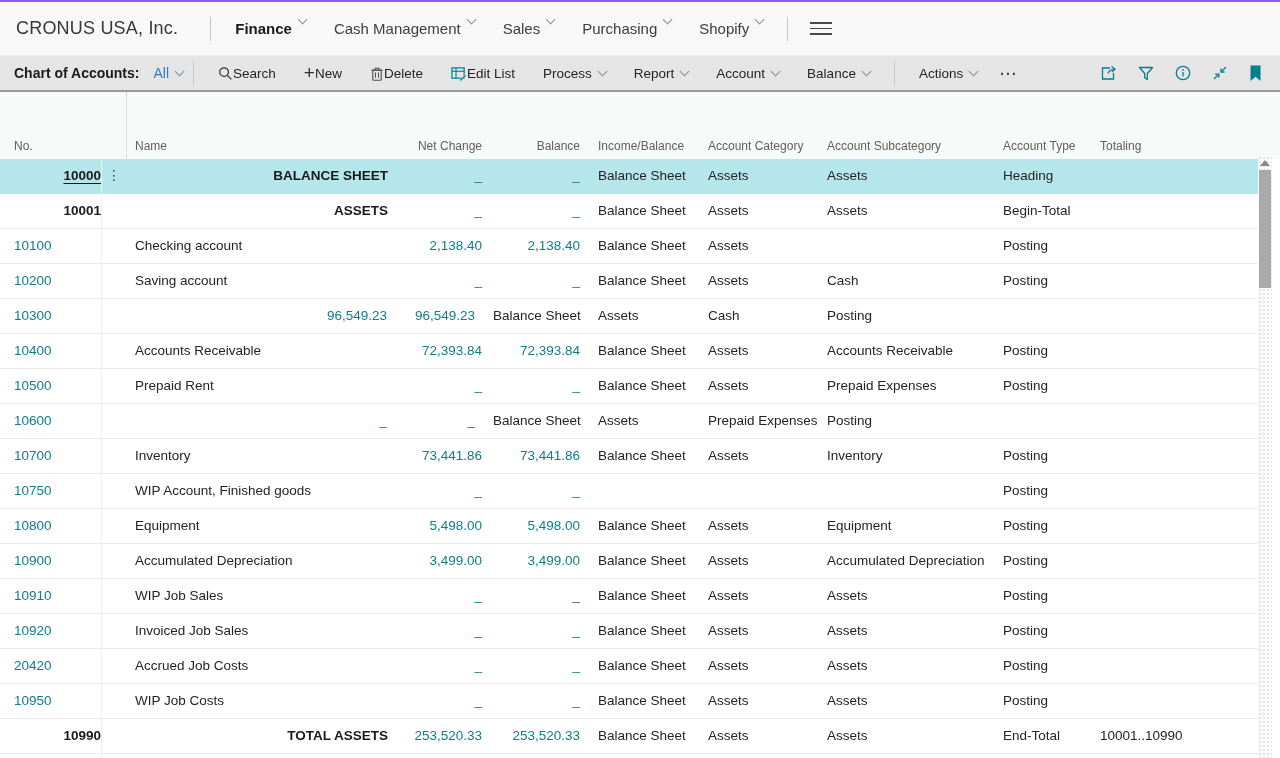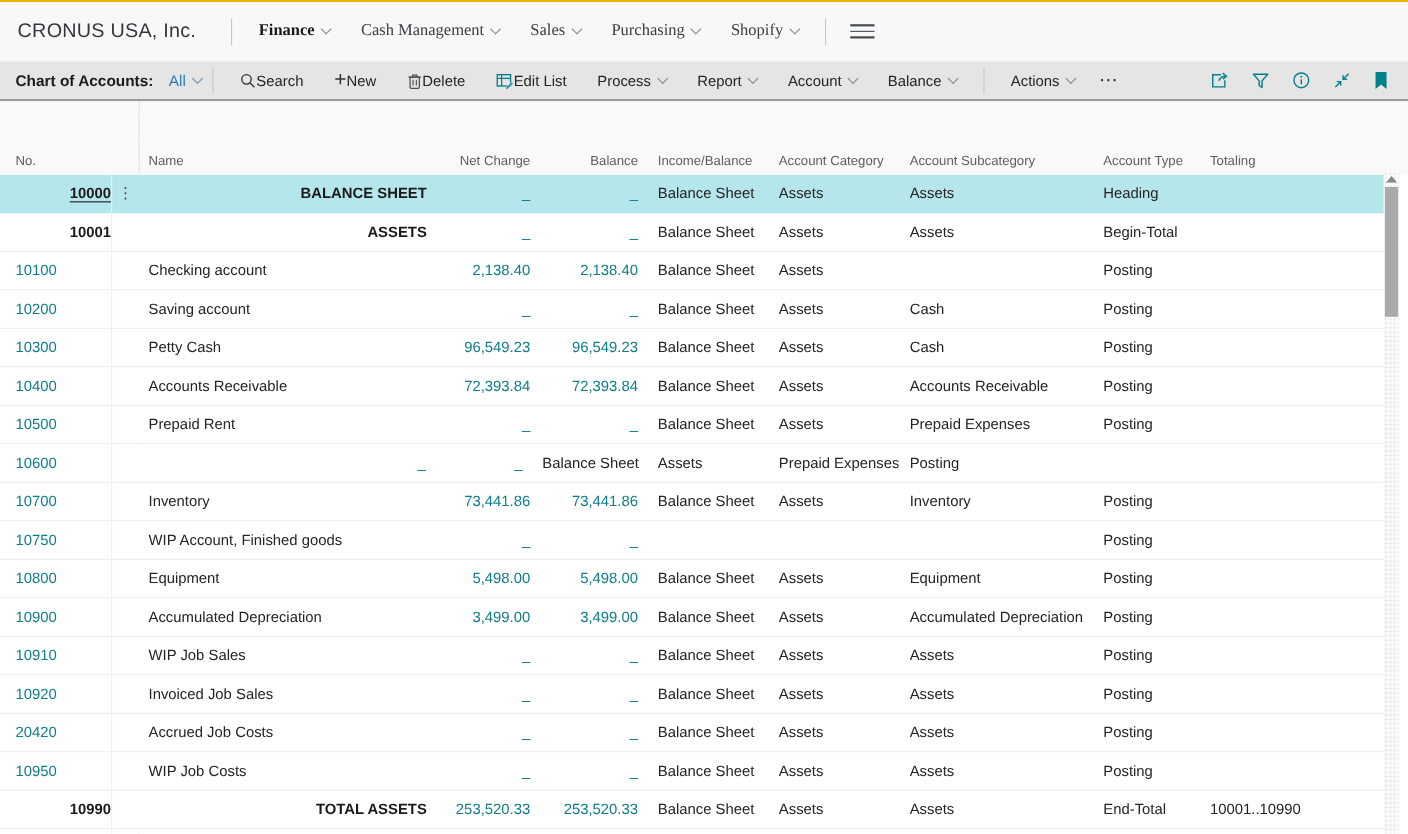--- a/index.html
+++ b/index.html
@@ -1,26 +1,26 @@
 <!DOCTYPE html>
 <html><head>
 <meta charset="utf-8">
 <style>
   * { box-sizing: border-box; margin: 0; padding: 0; }
   html,body { width:1280px; height:758px; overflow:hidden; }
   body { font-family: "Liberation Sans", "DejaVu Sans", sans-serif; background:#fff; color:#252423; }
 
-  .app { width:1280px; height:758px; display:flex; flex-direction:column; border-top:2px solid #eab308; background:#fff; }
+  .app { width:1280px; height:758px; display:flex; flex-direction:column; border-top:2px solid #8b5cf6; background:#fff; }
 
   
   .topnav { height:54px; background:#f8f8f8; display:flex; align-items:center; padding:0 16px; border-bottom:1px solid #efeeee; flex:0 0 auto; }
   .company { font-size:18px; color:#32383d; letter-spacing:.2px; margin-right:22px; }
   .vsep { width:1px; height:24px; background:#c8c6c4; margin:0 10px; }
   .navitems { display:flex; align-items:center; }
-  .navitem { display:flex; align-items:center; font-size:15px; color:#3b4045; padding:0 14px; cursor:pointer;font-family:Liberation Serif, serif; }
+  .navitem { display:flex; align-items:flex-start; font-size:15px; color:#3b4045; padding:0 14px; cursor:pointer; }
   .navitem.active .nav-label { font-weight:bold; color:#1b1a19; }
   .chev { width:7px; height:7px; border-right:1.4px solid #8a9096; border-bottom:1.4px solid #8a9096; transform:rotate(45deg); display:inline-block; margin-left:7px; margin-top:-4px; }
   .hamburger { width:22px; display:flex; flex-direction:column; gap:4px; margin-left:12px; cursor:pointer; }
   .hamburger i { display:block; height:1.6px; background:#444a50; }
 
   
   .actionbar { height:36px; background:#e5e5e5; display:flex; align-items:center; padding:0 14px; border-bottom:2px solid #9a9a9c; flex:0 0 auto; }
   .page-title { font-weight:bold; font-size:14px; color:#1b1a19; margin-right:14px; }
   .view-filter { display:flex; align-items:center; font-size:14px; color:#2e7fc2; cursor:pointer; }
   .view-filter .chev { border-color:#6f94b5; }
@@ -270,21 +270,20 @@
     <div class="cell c-amt c-bal">_</div>
     <div class="cell">Balance Sheet</div>
     <div class="cell">Assets</div>
     <div class="cell">Cash</div>
     <div class="cell">Posting</div>
     <div class="cell"></div>
   </div>
         <div class="grid-row">
     <div class="cell c-no">10300</div>
     <div class="cell c-gutter"><span class="rowmenu">⋮</span></div>
-    <div class="cell c-name">Petty Cash</div>
     <div class="cell c-amt c-net">96,549.23</div>
     <div class="cell c-amt c-bal">96,549.23</div>
     <div class="cell">Balance Sheet</div>
     <div class="cell">Assets</div>
     <div class="cell">Cash</div>
     <div class="cell">Posting</div>
     <div class="cell"></div>
   </div>
         <div class="grid-row">
     <div class="cell c-no">10400</div>

